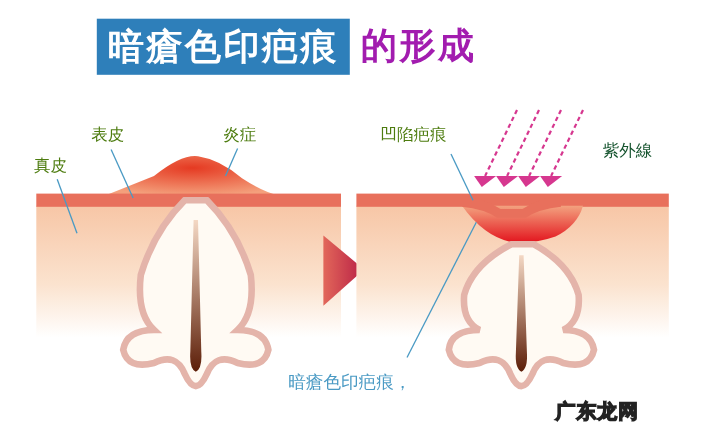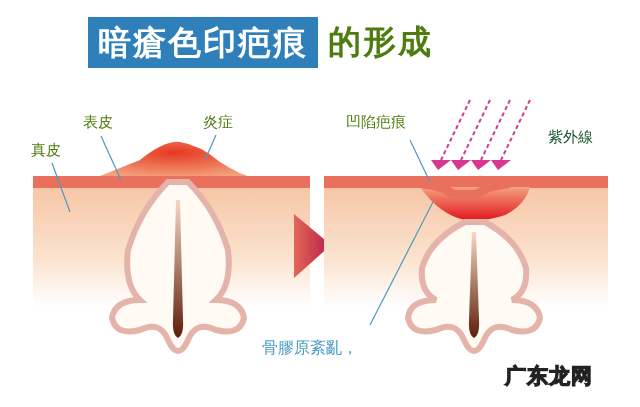--- a/index.html
+++ b/index.html
@@ -1,26 +1,26 @@
 <!DOCTYPE html>
 <html><head>
 <meta charset="utf-8">
 <style>
   html, body { margin:0; padding:0; background:#ffffff; }
   body { width:640px; height:407px; position:relative; overflow:hidden;
          font-family:"DejaVu Sans", sans-serif; }
   .title-wrap { position:absolute; top:16px; left:88px; height:52px; display:flex; align-items:center; }
   .title-box { background:#2e7fba; color:#fff; font-weight:bold; font-size:33px;
                padding:2px 10px; height:47px; line-height:47px; letter-spacing:2px; }
-  .title-rest { color:#4d7c0f; font-weight:bold; font-size:33px; margin-left:10px; letter-spacing:2px; }
+  .title-rest { color:#a21caf; font-weight:bold; font-size:33px; margin-left:10px; letter-spacing:2px; }
   svg.diagram { position:absolute; left:0; top:0; }
   .label { position:absolute; font-size:15px; color:#4d7c0f; white-space:nowrap; }
   .label.uv { color:#14532d; }
   .caption { position:absolute; left:262px; top:338px; font-size:16px; color:#4a9ac4; line-height:20px; }
-  .watermark { position:absolute; left:505px; top:362px; font-size:21px; font-weight:bold;
+  .watermark { position:absolute; left:505px; top:362px; font-size:18px; font-weight:bold;
                color:#fff; -webkit-text-stroke:1.2px #222; letter-spacing:1px; }
 </style>
 </head>
 <body>
 
 <div class="title-wrap">
   <div class="title-box">暗瘡色印疤痕</div>
   <div class="title-rest">的形成</div>
 </div>
 
@@ -90,16 +90,16 @@
   </g>
 </svg>
 
 <div class="label" style="left:31px;top:141px;">真皮</div>
 <div class="label" style="left:83px;top:113px;">表皮</div>
 <div class="label" style="left:203px;top:113px;">炎症</div>
 <div class="label" style="left:346px;top:113px;">凹陷疤痕</div>
 <div class="label uv" style="left:548px;top:128px;">紫外線</div>
 
 <div class="caption">
-  <div>骨膠原紊亂，</div>
+  <div>暗瘡色印疤痕，</div>
 </div>
 
 <div class="watermark">广东龙网</div>
 
 </body></html>

